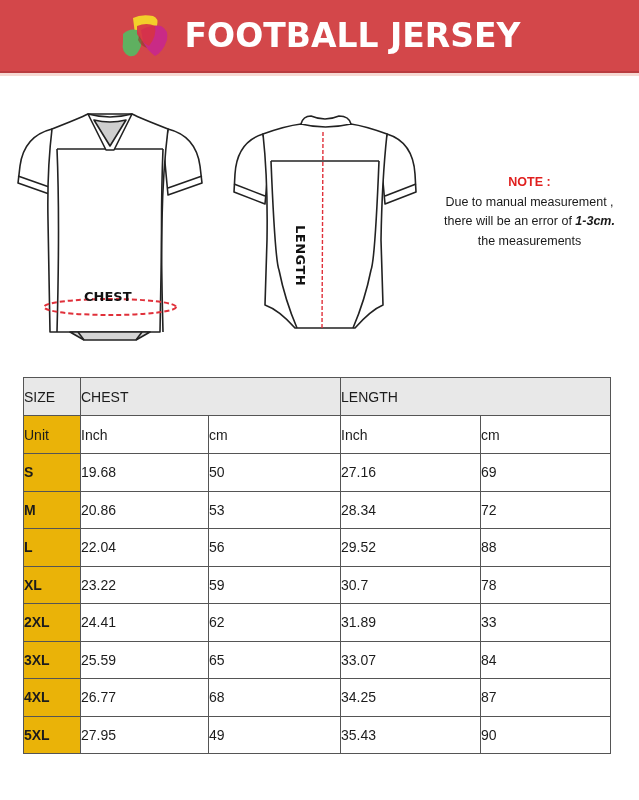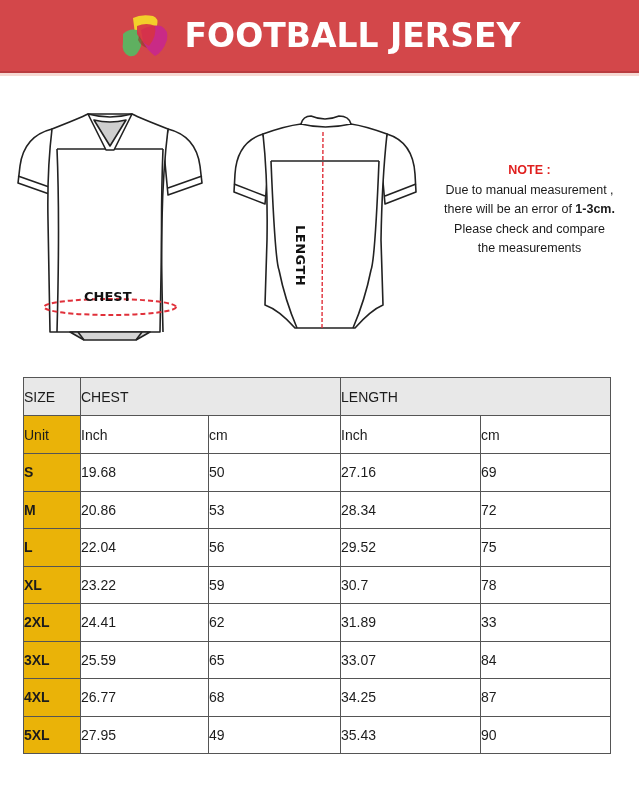--- a/index.html
+++ b/index.html
@@ -38,22 +38,22 @@
       position: absolute; left: 308px; top: 225px;
       font-family: "DejaVu Sans", sans-serif; font-weight: bold; font-size: 13px; color: #111;
       transform: rotate(90deg); transform-origin: left top;
       white-space: nowrap; letter-spacing: 0.5px;
     }
 
     .note {
       position: absolute; left: 420px; top: 161px; width: 219px;
       text-align: center; font-size: 12.5px; line-height: 19.5px; color: #1a1a1a;
     }
-    .note-title { color: #e0201f; font-weight: bold; font-size: 12.5px; }
-    .note-bold { font-weight: bold; }
+    .note-title { color: #e0201f; font-weight: bold; font-size: 12.5px; margin-top: 12px; }
+    .note-bold { font-weight: bold; font-style: italic; }
 
     table.sizes {
       position: absolute; left: 23px; top: 377px; width: 587px;
       border-collapse: collapse; table-layout: fixed;
       font-family: "Liberation Sans", sans-serif; font-size: 14px; color: #1c1c1c;
     }
     table.sizes td {
       border: 1.5px solid #555; text-align: left; vertical-align: middle;
       height: 37.5px; padding: 0;
     }
@@ -124,21 +124,20 @@
     <path d="M154 61 Q150 160 146 170 Q140 200 128 228" fill="none"></path>
   </g>
   <line x1="98" y1="32" x2="97" y2="230" stroke="#e0303a" stroke-width="1.4" stroke-dasharray="4,2"></line>
 </svg>
 <span class="length-label">LENGTH</span>
 
 <div class="note">
   <div class="note-title">NOTE :</div>
   <div>Due to manual measurement ,</div>
   <div><span>there will be an error of </span><span class="note-bold">1-3cm.</span></div>
-  <div>Please check and compare</div>
   <div>the measurements</div>
 </div>
 
 <table class="sizes">
   <colgroup>
     <col style="width:57px">
     <col style="width:128px">
     <col style="width:132px">
     <col style="width:140px">
     <col style="width:130px">
@@ -168,21 +167,21 @@
       <td>20.86</td>
       <td>53</td>
       <td>28.34</td>
       <td>72</td>
     </tr>
     <tr>
       <td class="size-col">L</td>
       <td>22.04</td>
       <td>56</td>
       <td>29.52</td>
-      <td>75</td>
+      <td>88</td>
     </tr>
     <tr>
       <td class="size-col">XL</td>
       <td>23.22</td>
       <td>59</td>
       <td>30.7</td>
       <td>78</td>
     </tr>
     <tr>
       <td class="size-col">2XL</td>

